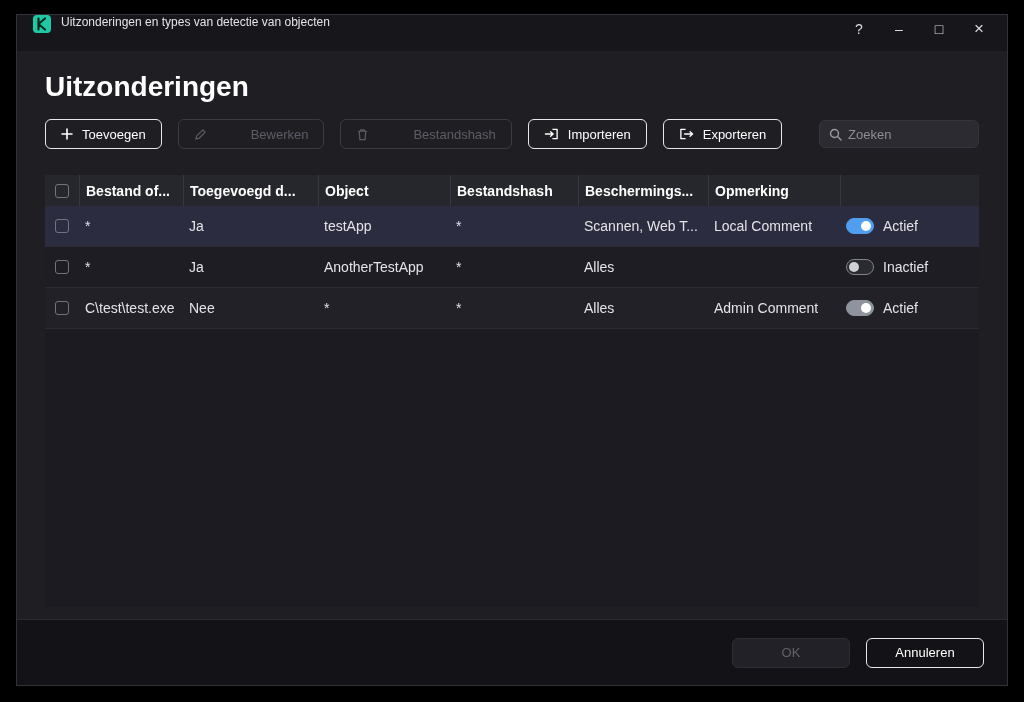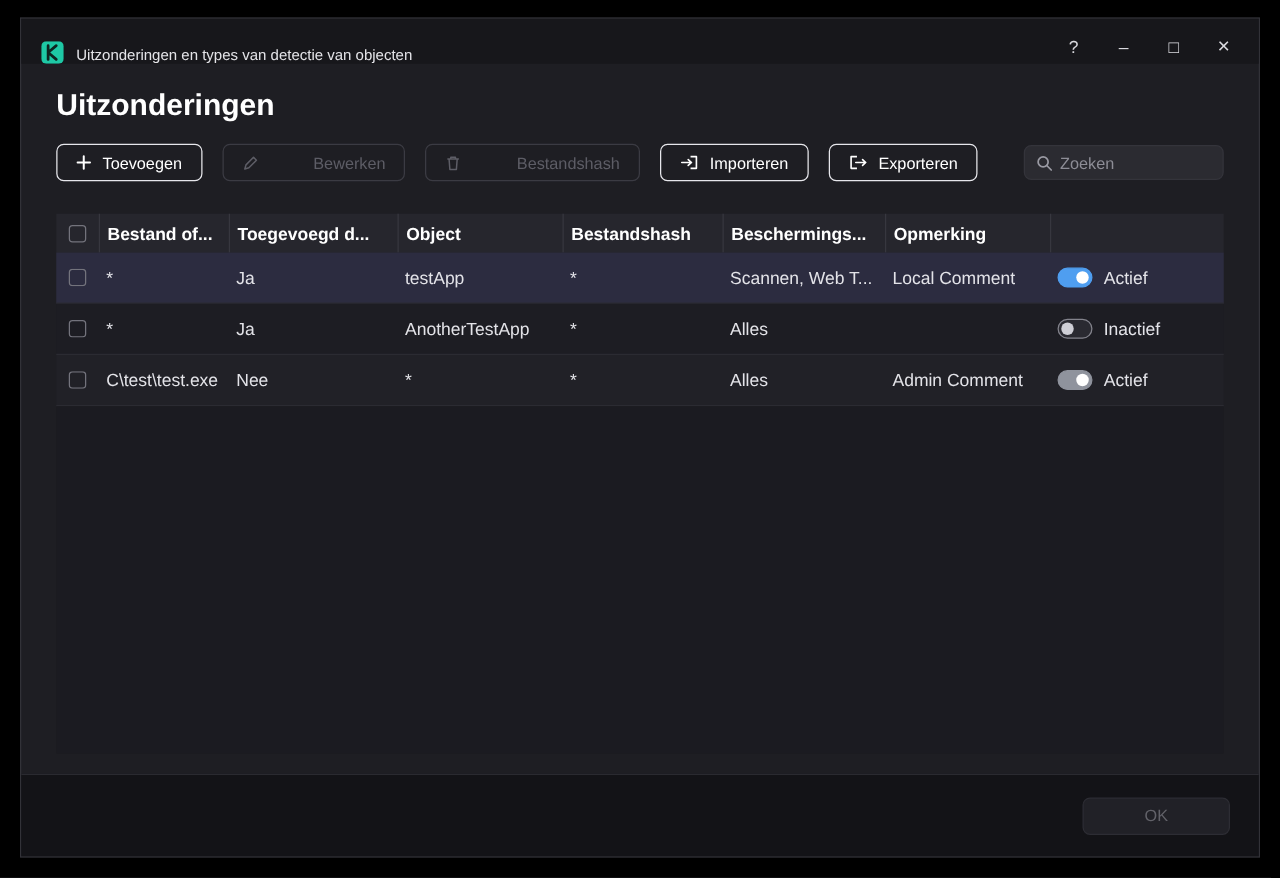--- a/index.html
+++ b/index.html
@@ -18,21 +18,21 @@
     border: 1px solid #323238;
     display: flex;
     flex-direction: column;
   }
   
   .titlebar {
     height: 36px;
     flex: 0 0 36px;
     background: #17171b;
     display: flex;
-    align-items: flex-end;
+    align-items: flex-start;
     padding: 0 12px 0 16px;
   }
   .logo {
     width: 18px; height: 18px;
     flex: 0 0 18px;
   }
   .win-title {
     margin-left: 10px;
     font-size: 12px;
     color: #e4e4e8;
@@ -55,21 +55,21 @@
   
   .content {
     flex: 1;
     padding: 0 28px;
     display: flex;
     flex-direction: column;
     min-height: 0;
   }
   h1.page-title {
     margin-top: 20px;
-    font-size: 24px;
+    font-size: 28px;
     font-weight: 700;
     color: #ffffff;
   }
   .toolbar {
     margin-top: 16px;
     display: flex;
     align-items: center;
     gap: 16px;
   }
   .btn {
@@ -363,15 +363,16 @@
         </div>
         <div class="td"></div>
       </div>
 
       <div class="table-filler"></div>
     </div>
   </div>
 
   <div class="footer">
     <button class="btn footer-btn ok-disabled">OK</button>
+    <button class="btn footer-btn">Annuleren</button>
   </div>
 
 </div>
 
 </body></html>

